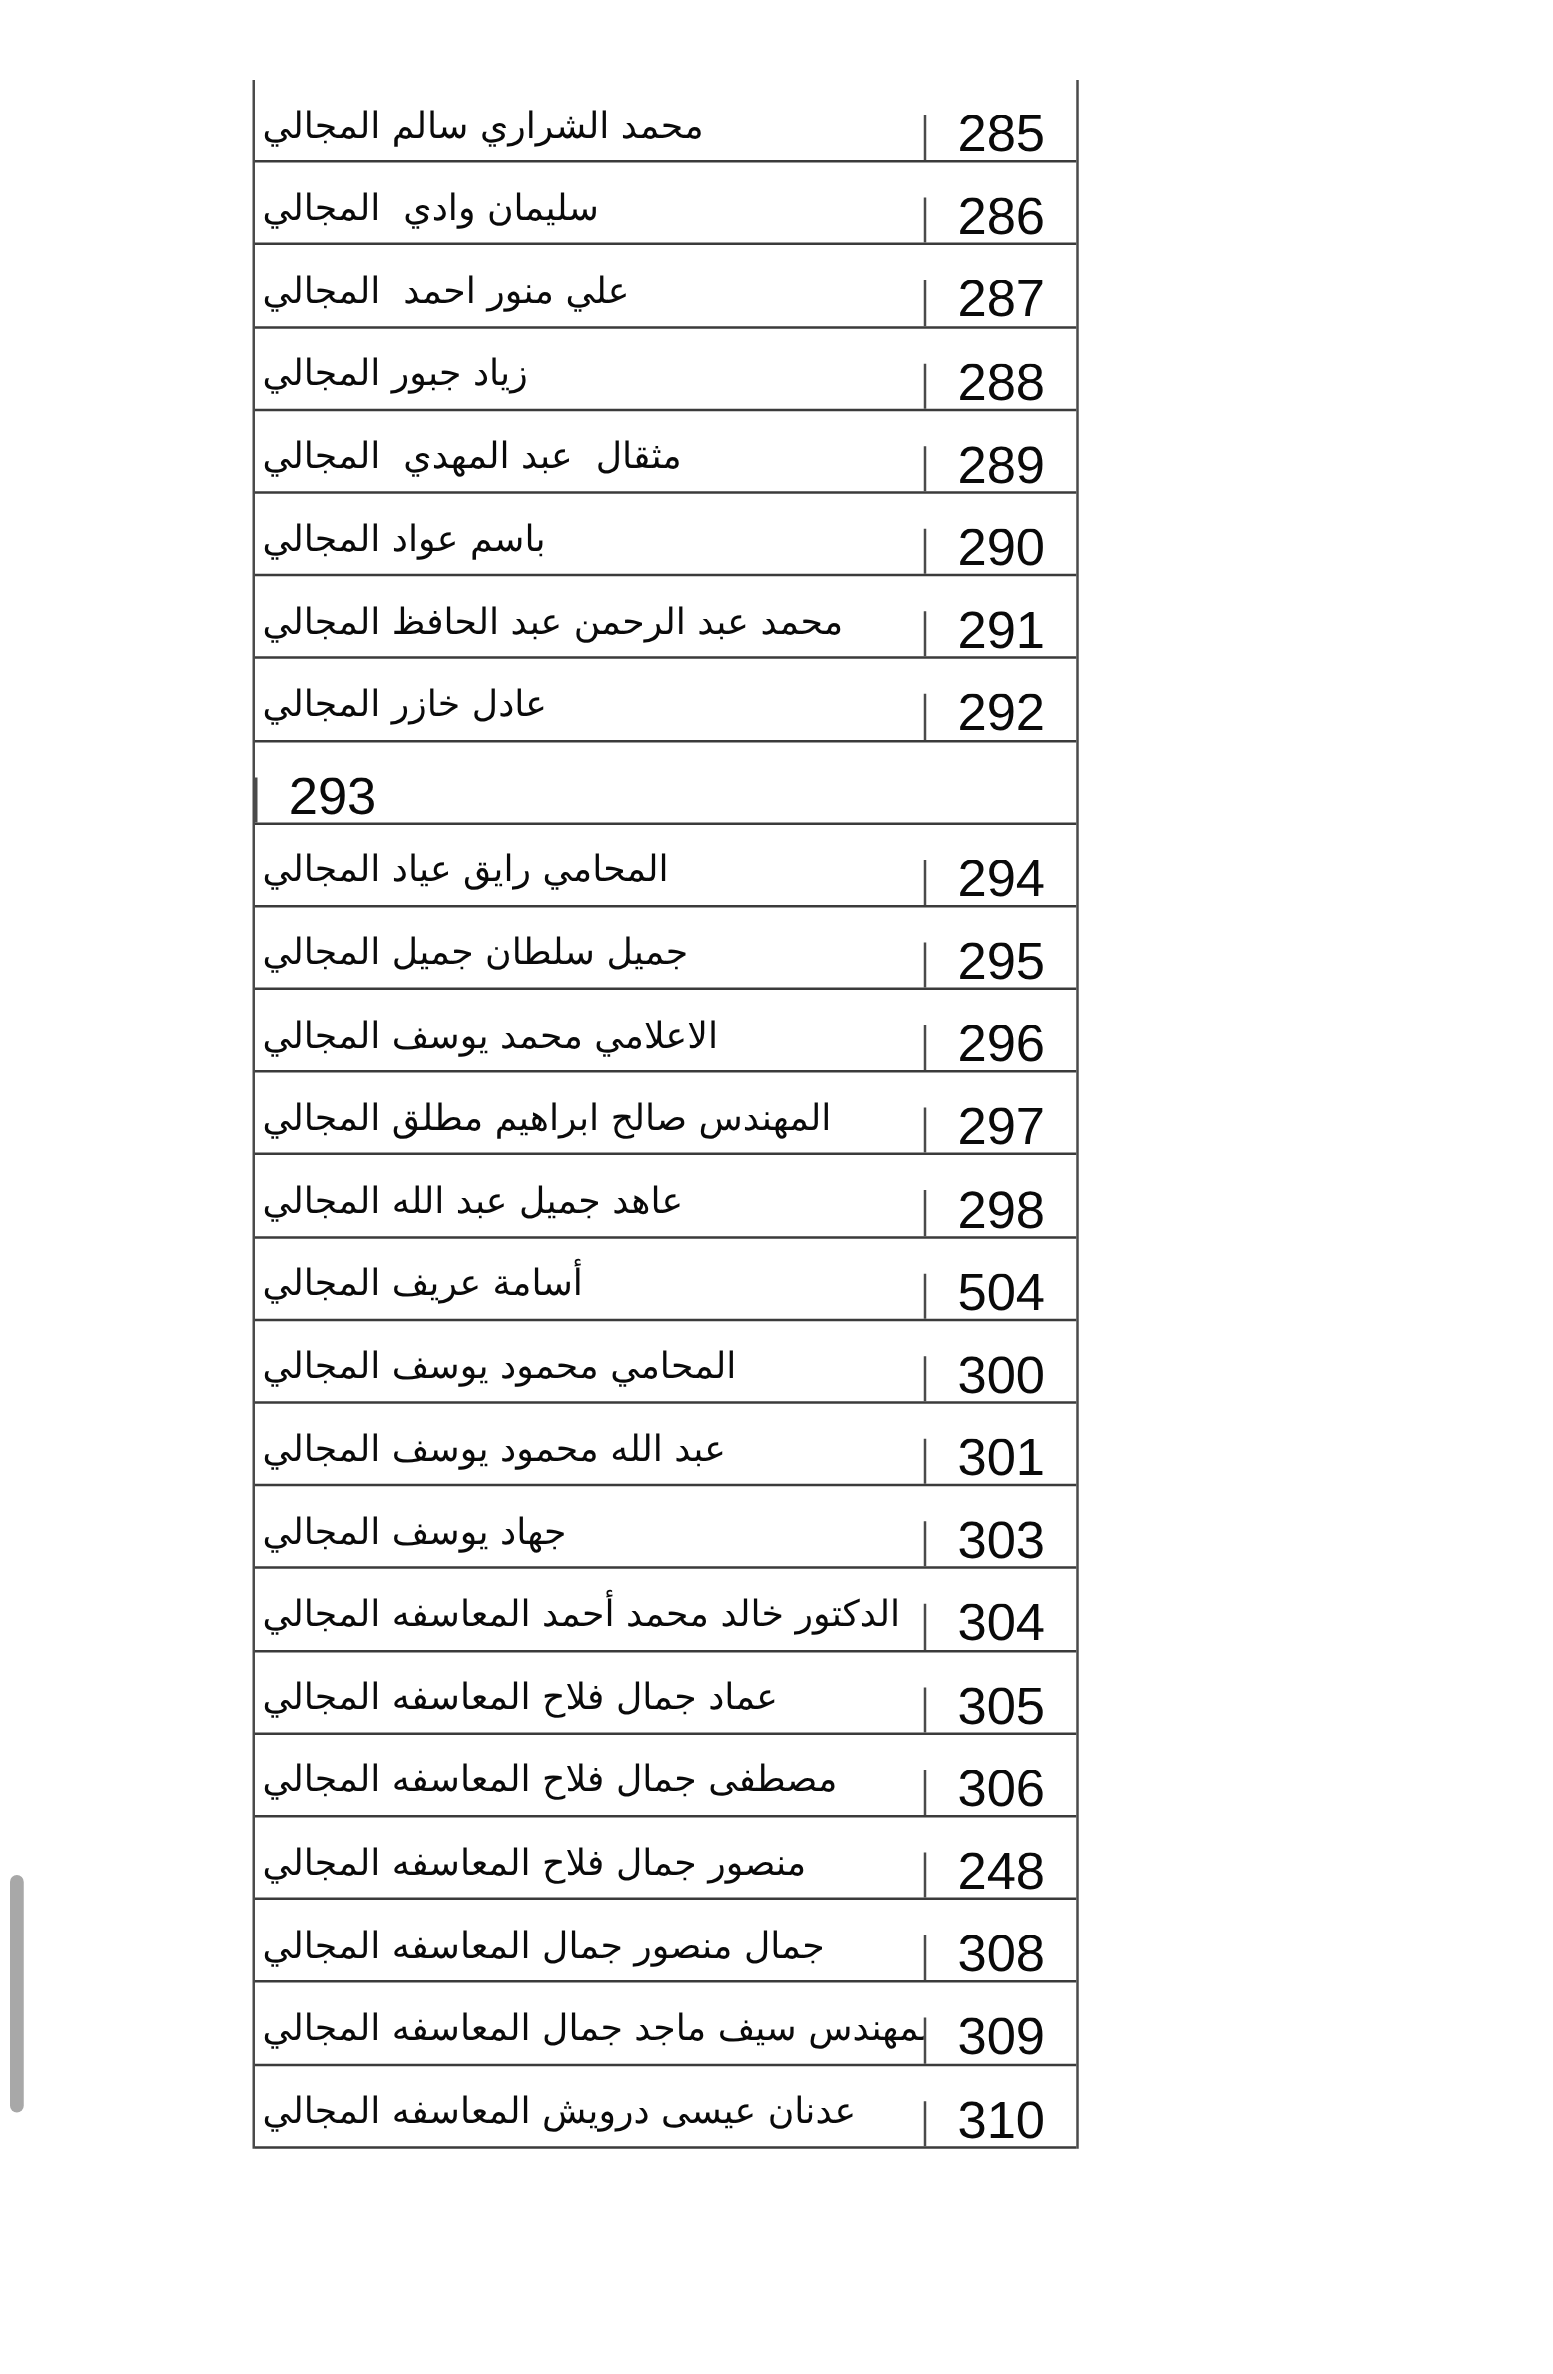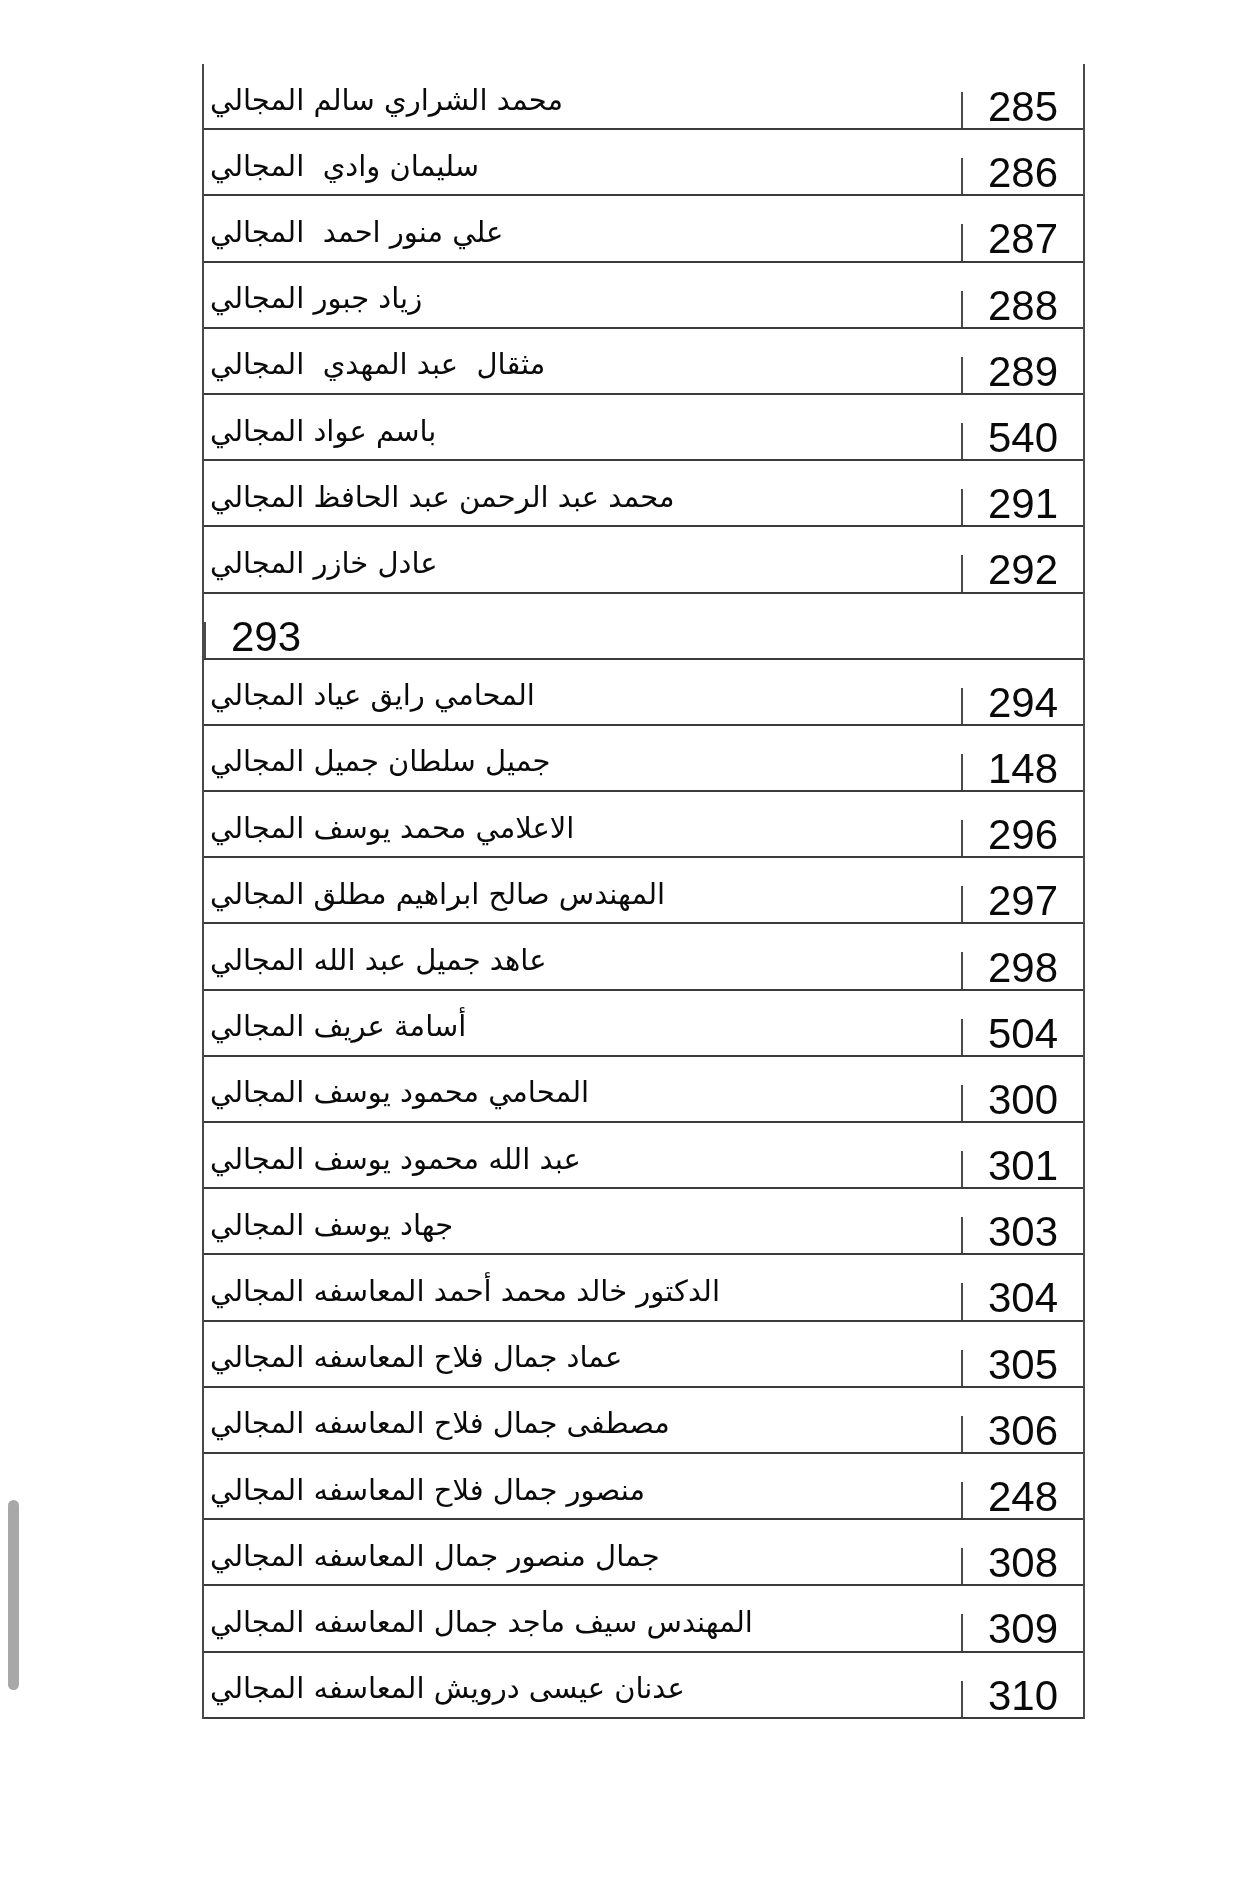--- a/index.html
+++ b/index.html
@@ -7,21 +7,21 @@
     position:relative;
     width:1242px;height:1899px;
     background:#ffffff;
     overflow:hidden;
     font-family:"DejaVu Sans",sans-serif;
   }
   
   #member-table{
     position:absolute;
     left:202px;top:64px;
-    width:883px;
+    width:661px;
     box-sizing:border-box;
     border-left:2px solid #4a4a4a;
     border-right:2px solid #4a4a4a;
     background:#ffffff;
   }
   .row{
     display:flex;
     flex-direction:row;
     height:66.2px;
     box-sizing:border-box;
@@ -118,21 +118,21 @@
         <div class="cell num">
           <span>289</span>
         </div>
       </div>
 
       <div class="row">
         <div class="cell name">
           <span>باسم عواد المجالي</span>
         </div>
         <div class="cell num">
-          <span>540</span>
+          <span>290</span>
         </div>
       </div>
 
       <div class="row">
         <div class="cell name">
           <span>محمد عبد الرحمن عبد الحافظ المجالي</span>
         </div>
         <div class="cell num">
           <span>291</span>
         </div>
@@ -160,21 +160,21 @@
         <div class="cell num">
           <span>294</span>
         </div>
       </div>
 
       <div class="row">
         <div class="cell name">
           <span>جميل سلطان جميل المجالي</span>
         </div>
         <div class="cell num">
-          <span>148</span>
+          <span>295</span>
         </div>
       </div>
 
       <div class="row">
         <div class="cell name">
           <span>الاعلامي محمد يوسف المجالي</span>
         </div>
         <div class="cell num">
           <span>296</span>
         </div>

